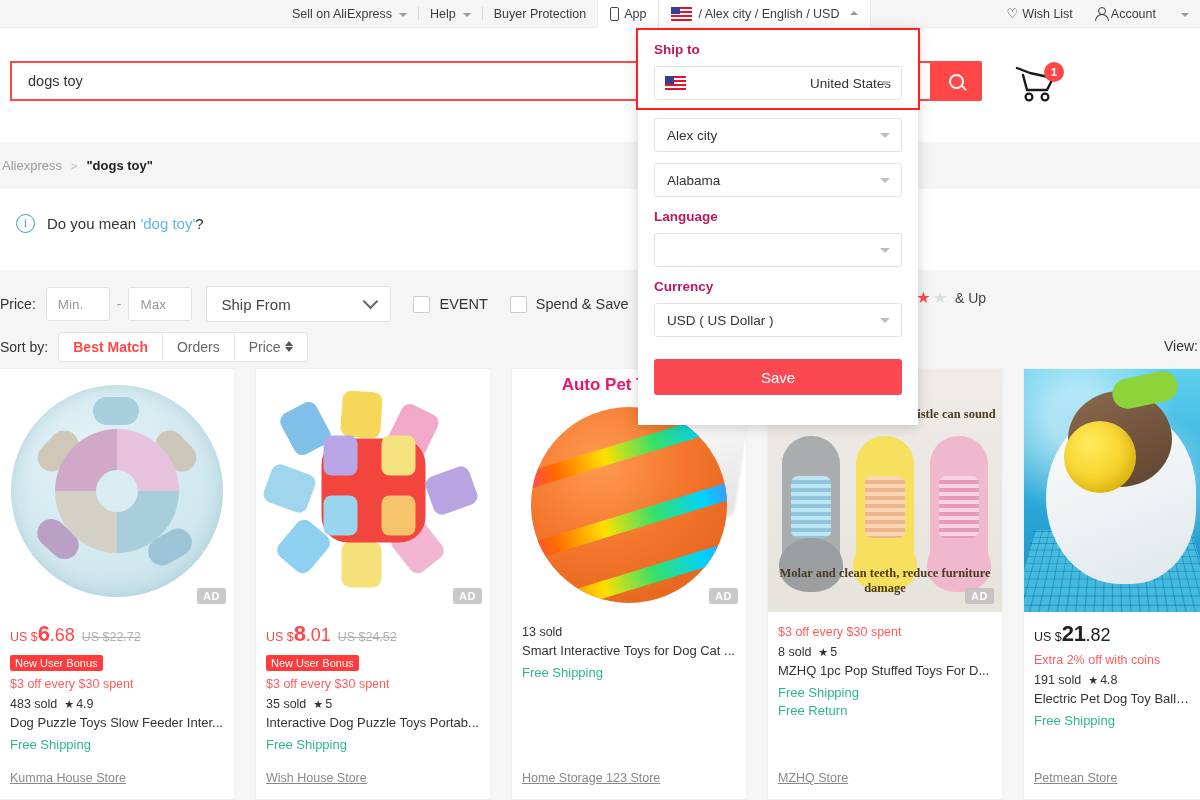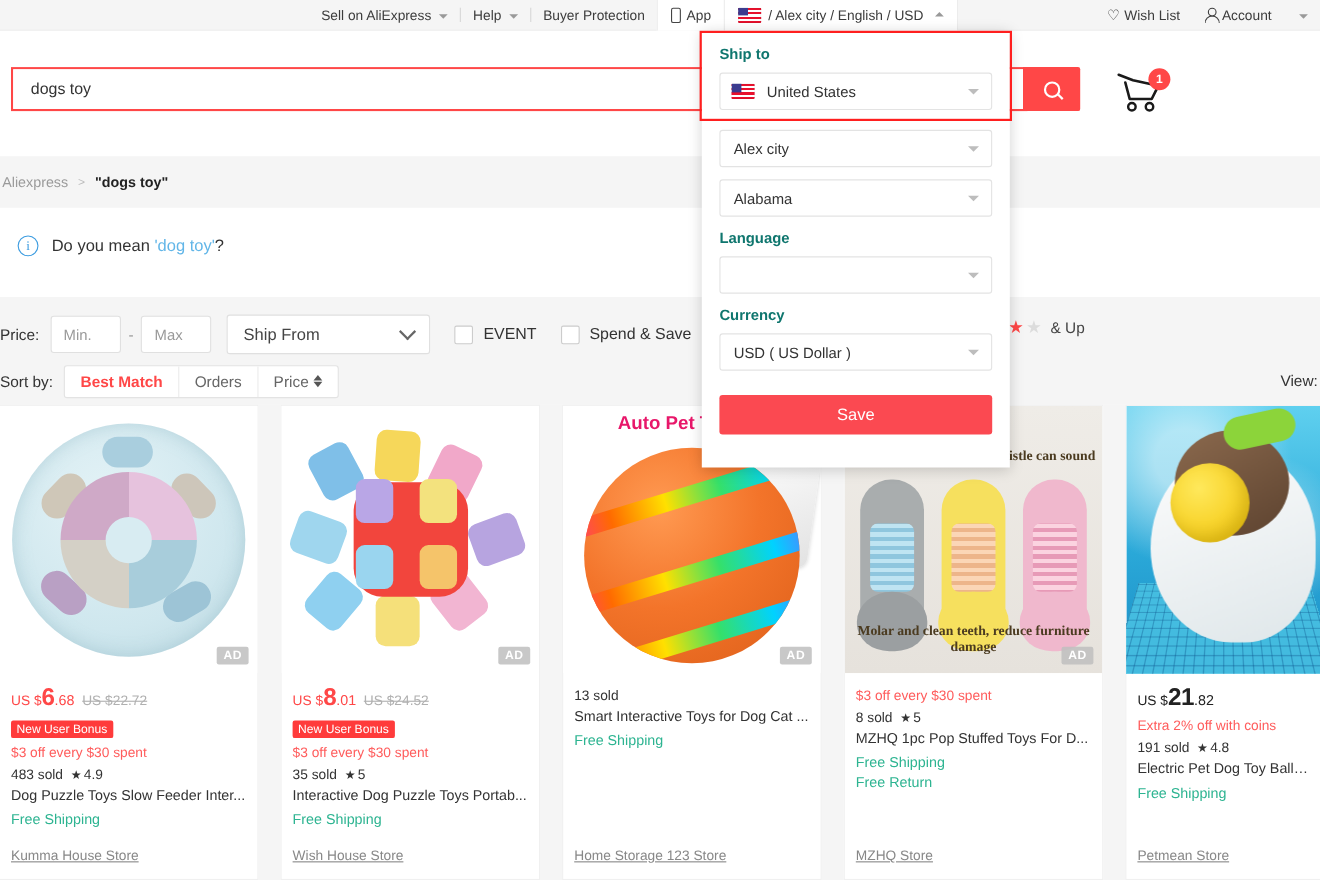--- a/index.html
+++ b/index.html
@@ -78,25 +78,25 @@
   
   .shipto-panel {
     position:absolute; left:638px; top:28px; width:280px; height:397px;
     background:#fff; box-shadow:0 2px 12px rgba(0,0,0,.18);
     padding:14px 16px 0 16px; z-index:40;
   }
   .shipto-highlight {
     position:absolute; left:636px; top:28px; width:284px; height:82px;
     border:2px solid #ff1f1f; z-index:41; pointer-events:none;
   }
-  .sp-label { font-size:13.5px; font-weight:bold; color:#0f766e; margin-bottom:9px; }
+  .sp-label { font-size:13.5px; font-weight:bold; color:#be185d; margin-bottom:9px; }
   .sp-select {
     width:248px; height:34px; border:1px solid #e3e3e3; border-radius:3px;
     display:flex; align-items:center; padding:0 10px; margin-bottom:11px;
-    background:#fff; cursor:pointer; position:relative;
+    background:#fff; cursor:pointer; position:relative;justify-content:space-between;
   }
   .sp-select .val { font-size:13.5px; color:#333; margin-left:2px; }
   .sp-select .flag { margin-right:9px; }
   .sp-caret {
     position:absolute; right:11px; top:14px;
     width:0;height:0;border-left:5px solid transparent;border-right:5px solid transparent;border-top:5px solid #bdbdbd;
   }
   .sp-gap { height:7px; }
   .save-btn {
     width:248px;height:36px;background:#fb4951;border:none;border-radius:3px;
@@ -161,21 +161,21 @@
   .grid { position:absolute; top:368px; left:0; width:1200px; height:432px; background:#f5f5f5; }
   .card { position:absolute; top:0; width:236px; height:432px; background:#fff; border:1px solid #f0f0f0; }
   .card .imgbox { position:relative; width:100%; height:243px; overflow:hidden; background:#fff; }
   .ad-badge { position:absolute; right:8px; bottom:8px; background:rgba(190,190,190,.85); color:#fff;
     font-size:11px; font-weight:bold; padding:2px 6px; border-radius:2px; letter-spacing:.5px; }
   .info { padding:9px 10px 0 10px; }
   .price { color:#ff4747; font-size:14px; display:flex; align-items:baseline; gap:7px; margin-bottom:6px; }
   .price.black { color:#222; }
   .price .cur { font-size:12.5px; }
   .price .big { font-size:22px; font-weight:bold; letter-spacing:-.4px; }
-  .price .dec { font-size:13px; }
+  .price .dec { font-size:18px; }
   .price .old { color:#b0b0b0; font-size:12.5px; text-decoration:line-through; font-weight:normal; }
   .nub { display:inline-block;background:#ff3b3b;color:#fff;font-size:11px;padding:2px 5px;border-radius:2px;margin-bottom:6px; }
   .promo { color:#ff5c5c; font-size:12.5px; margin-bottom:6px; }
   .sold { font-size:12.5px; color:#333; margin-bottom:4px; display:flex;align-items:center;gap:7px; }
   .sold .rate { display:flex;align-items:center;gap:2px; }
   .sold .rate .s { font-size:11px;color:#333; }
   .title { font-size:13px; color:#333; margin-bottom:7px; white-space:nowrap; overflow:hidden; text-overflow:ellipsis; }
   .ship { color:#2db491; font-size:13px; margin-bottom:3px; }
   .store { position:absolute; bottom:14px; left:10px; font-size:12.5px; color:#888; text-decoration:underline; cursor:pointer; }
 

